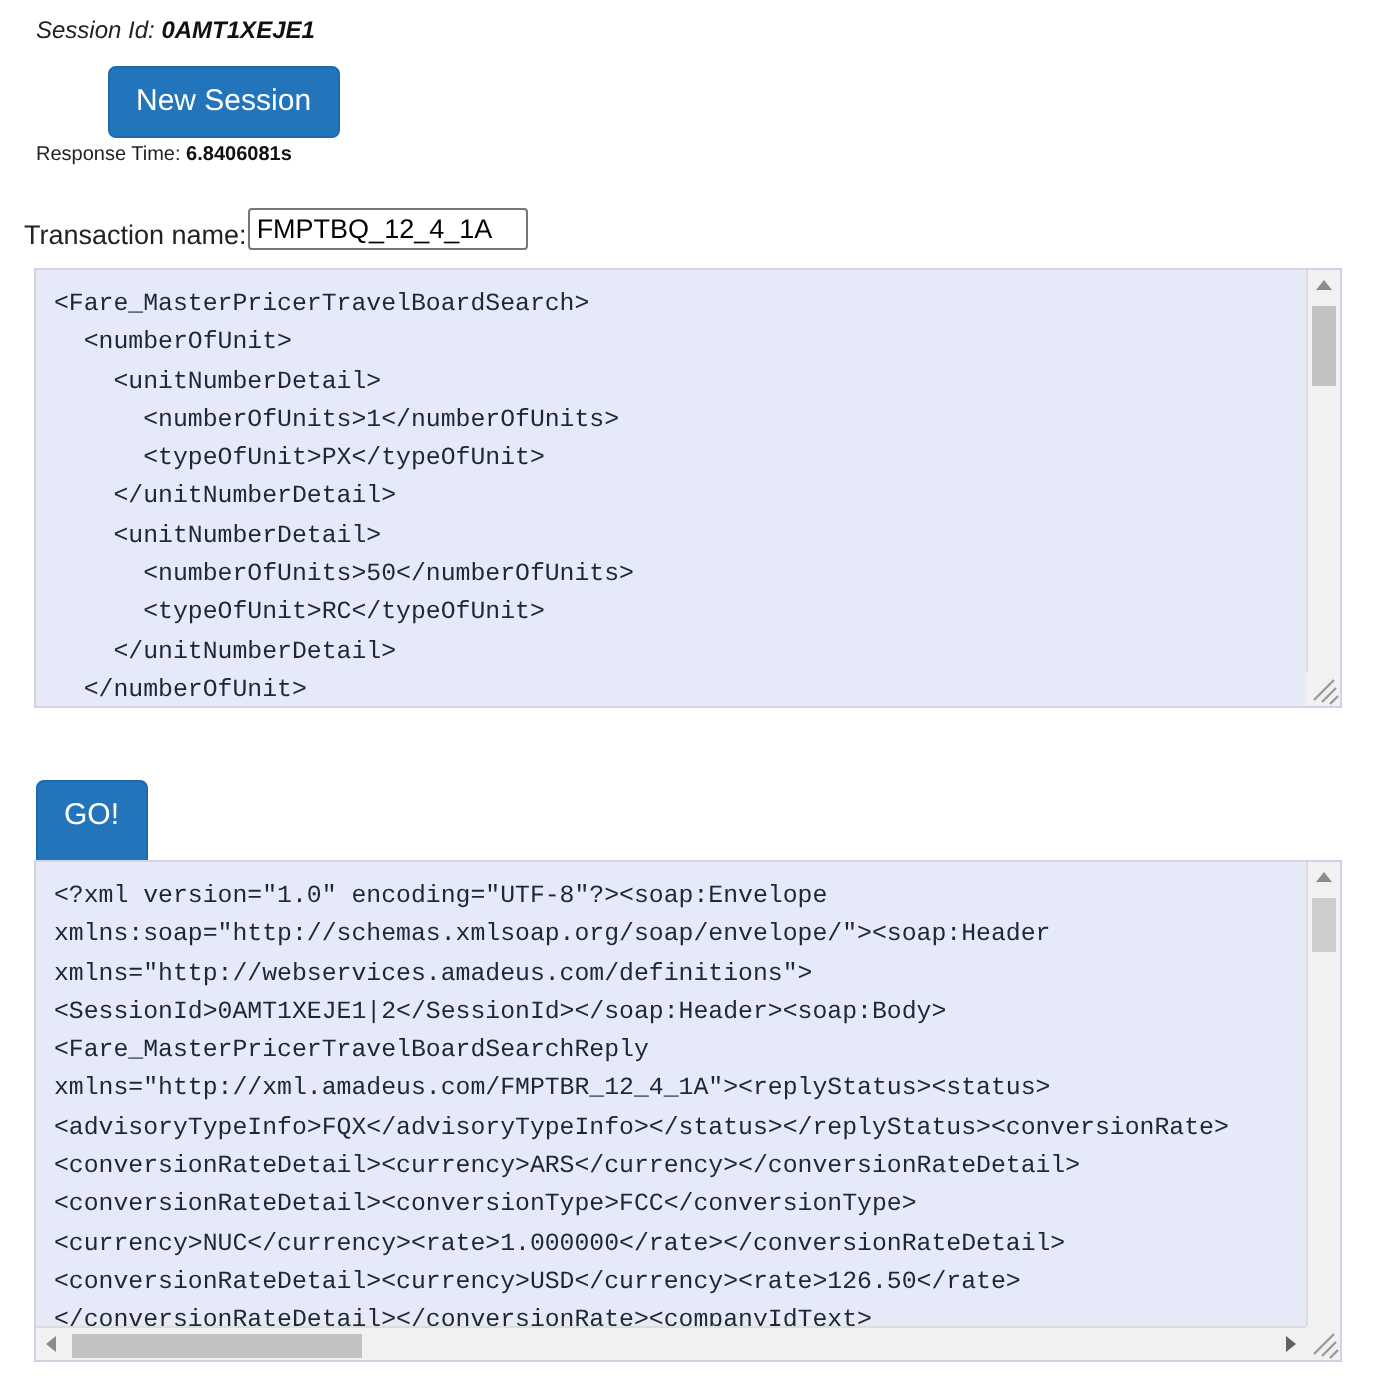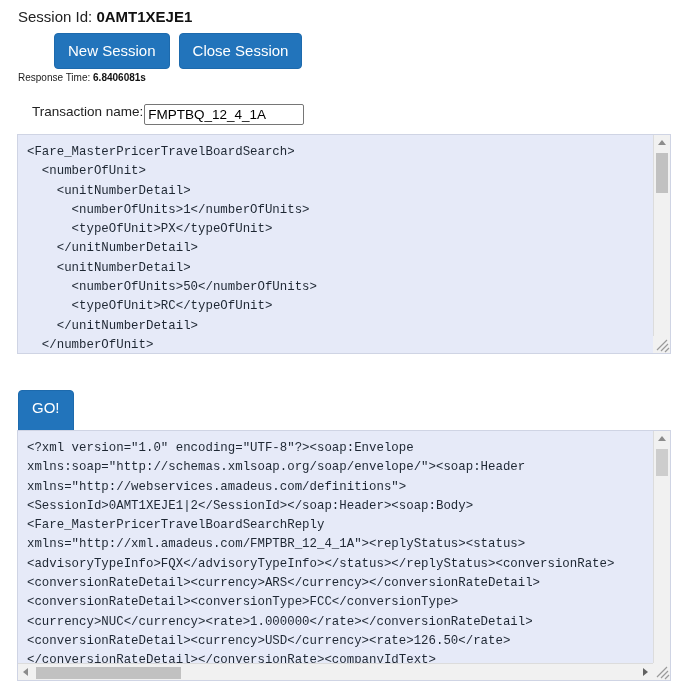--- a/index.html
+++ b/index.html
@@ -24,23 +24,24 @@
     height: 689px;
     box-sizing: border-box;
     padding: 0;
   }
 
   
   .session-line {
     position: absolute;
     left: 18px;
     top: 8px;
-    font-size: 15px;
+    font-size: 12px;
     color: #222;
     white-space: nowrap;
+    font-style: italic;
   }
   .session-line .lbl { font-weight: 400; }
   .session-line .val { font-weight: bold; color: #111; }
 
   
   .btn-row {
     position: absolute;
     left: 18px;
     top: 33px;
     display: flex;
@@ -67,33 +68,33 @@
     top: 72px;
     font-size: 10px;
     white-space: nowrap;
     text-align: right;
   }
   .resp-line .val { font-weight: bold; color: #111; }
 
   
   .txn-row {
     position: absolute;
-    left: 32px;
+    left: 12px;
     top: 104px;
     display: flex;
-    align-items: flex-start;
+    align-items: flex-end;
     white-space: nowrap;
   }
   .txn-row .lbl {
     font-size: 13.5px;
     color: #222;
     margin-right: 1px;
   }
   .txn-input {
-    width: 160px;
+    width: 140px;
     height: 21px;
     box-sizing: border-box;
     border: 1px solid #767676;
     border-radius: 2px;
     background: #ffffff;
     font-family: "Liberation Sans", sans-serif;
     font-size: 13.5px;
     color: #000;
     padding: 1px 3px;
     outline: none;
@@ -256,21 +257,20 @@
 
 <div class="page">
 
   <div class="session-line">
     <span class="lbl">Session Id:</span>
     <span class="val">0AMT1XEJE1</span>
   </div>
 
   <div class="btn-row">
     <button class="btn" type="button">New Session</button>
-    <button class="btn" type="button">Close Session</button>
   </div>
 
   <div class="resp-line">
     <span class="lbl">Response Time:</span>
     <span class="val">6.8406081s</span>
   </div>
 
   <div class="txn-row">
     <span class="lbl">Transaction name:</span>
     <input class="txn-input" type="text" value="FMPTBQ_12_4_1A" style="">

